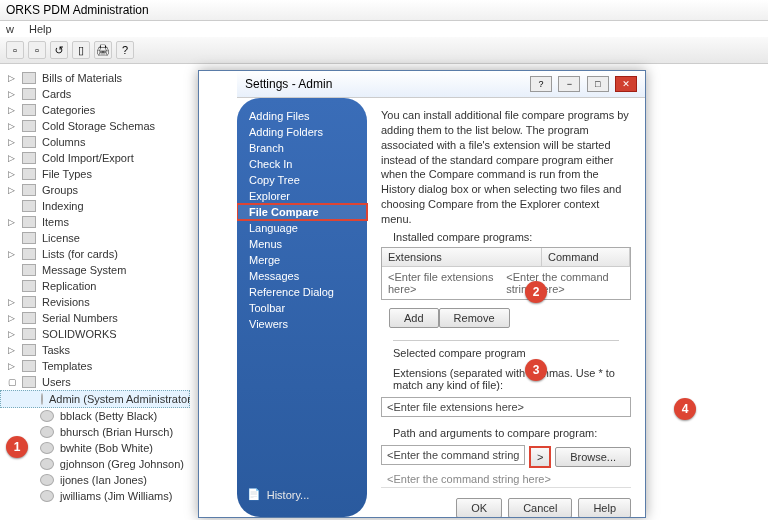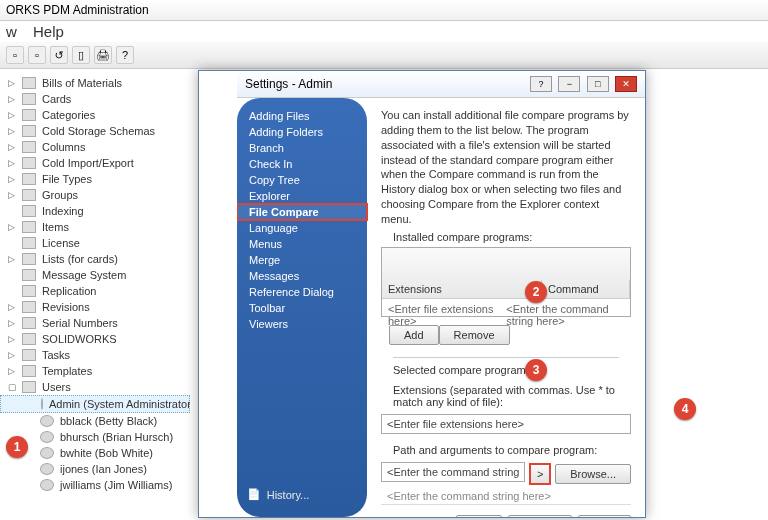--- a/index.html
+++ b/index.html
@@ -1,19 +1,19 @@
 <!DOCTYPE html>
 <html><head>
 <meta charset="utf-8">
 <style>
 * { box-sizing: border-box; margin: 0; padding: 0; }
 body { font-family: "Segoe UI", Tahoma, sans-serif; font-size: 11px; background: #fff; width: 768px; height: 520px; overflow: hidden; position: relative; }
 .app { display: flex; flex-direction: column; height: 100%; }
 .titlebar { background: linear-gradient(#fff, #f0f0f0); padding: 3px 6px; font-size: 12px; border-bottom: 1px solid #ccc; }
-.menubar { padding: 2px 6px; font-size: 15px; color: #333; }
+.menubar { padding: 2px 6px; font-size: 11px; color: #333; }
 .menubar span { margin-right: 12px; }
 .toolbar { background: linear-gradient(#fafafa, #e8e8e8); padding: 4px 6px; border-bottom: 1px solid #ccc; display: flex; gap: 4px; }
 .toolbar .tbtn { width: 18px; height: 18px; background: #f0f0f0; border: 1px solid #ccc; border-radius: 2px; display: flex; align-items: center; justify-content: center; }
 .main { display: flex; flex: 1; overflow: hidden; }
 .tree { width: 190px; background: #fff; padding: 6px 0; overflow-y: auto; font-size: 11px; color: #333; }
 .tree-item { display: flex; align-items: center; padding: 2px 6px 2px 22px; gap: 6px; position: relative; cursor: default; white-space: nowrap; }
 .tree-item .exp { position: absolute; left: 8px; color: #666; font-size: 9px; }
 .tree-item .ic { width: 14px; height: 12px; background: #e0e0e0; border: 1px solid #aaa; }
 .tree-item.user-item .ic { background:#d8d8d8; border-radius:50%; }
 .tree-item.selected { background: #e5f3ff; border: 1px dotted #7ab; padding-left:21px; }
@@ -26,21 +26,21 @@
 .dlg-nav { width: 130px; background: linear-gradient(#3a6db8, #2a5a9e); color:#fff; padding:10px 0; display:flex; flex-direction:column; justify-content:space-between;border-radius:23px;}
 .dlg-nav-items { display:flex; flex-direction:column;}
 .dlg-nav-item { padding:2px 12px; font-size:11px; cursor:default;}
 .dlg-nav-item.sel { outline:2px solid #d43; outline-offset:-1px; background:rgba(255,255,255,.08);font-weight:bold;}
 .dlg-nav-foot { padding:6px 10px; font-size:11px; color:#e8e8e8; display:flex; align-items:center; gap:6px;}
 .dlg-content { flex:1; padding:10px 14px; font-size:11px; color:#333; display:flex; flex-direction:column;}
 .intro { margin-bottom:0; line-height:1.35;}
 .lbl { margin:4px 12px;}
 .table { border:1px solid #aaa; background:#fff; }
 .thead { display:flex; background:linear-gradient(#fafafa,#e8e8e8); border-bottom:1px solid #ccc;}
-.th { padding:3px 6px; border-right:1px solid #ccc; font-weight:normal;margin-top:32px;}
+.th { padding:3px 6px; border-right:1px solid #ccc; font-weight:normal;}
 .th:first-child { width:160px;}
 .trow { display:flex;}
 .td { padding:4px 6px; color:#666;}
 .td:first-child { width:160px;}
 .btnrow { margin:8px 8px; display:flex; align-items:center;}
 .btn { background:linear-gradient(#fafafa,#e2e2e2); border:1px solid #999; padding:3px 14px; font-size:11px; border-radius:2px; cursor:default;}
 .section-head { border-top:1px solid #ccc; padding-top:6px; margin-top:4px;}
 .field { width:100%; border:1px solid #aaa; padding:3px 5px; font-size:11px; color:#444; margin:2px 0 6px 0;}
 .pathrow { display:flex; gap:4px; align-items:center;}
 .pathrow .field { flex:1;}
@@ -175,20 +175,24 @@
       <div class="tree-item indent2 user-item">
           <span class="ic"></span>
           <span>bhursch (Brian Hursch)</span>
         </div>
       <div class="tree-item indent2 user-item">
           <span class="ic"></span>
           <span>bwhite (Bob White)</span>
         </div>
       <div class="tree-item indent2 user-item">
           <span class="ic"></span>
+          <span>gjohnson (Greg Johnson)</span>
+        </div>
+      <div class="tree-item indent2 user-item">
+          <span class="ic"></span>
           <span>ijones (Ian Jones)</span>
         </div>
       <div class="tree-item indent2 user-item">
           <span class="ic"></span>
           <span>jwilliams (Jim Williams)</span>
         </div>
     </div>
   </div>
 </div>
 

